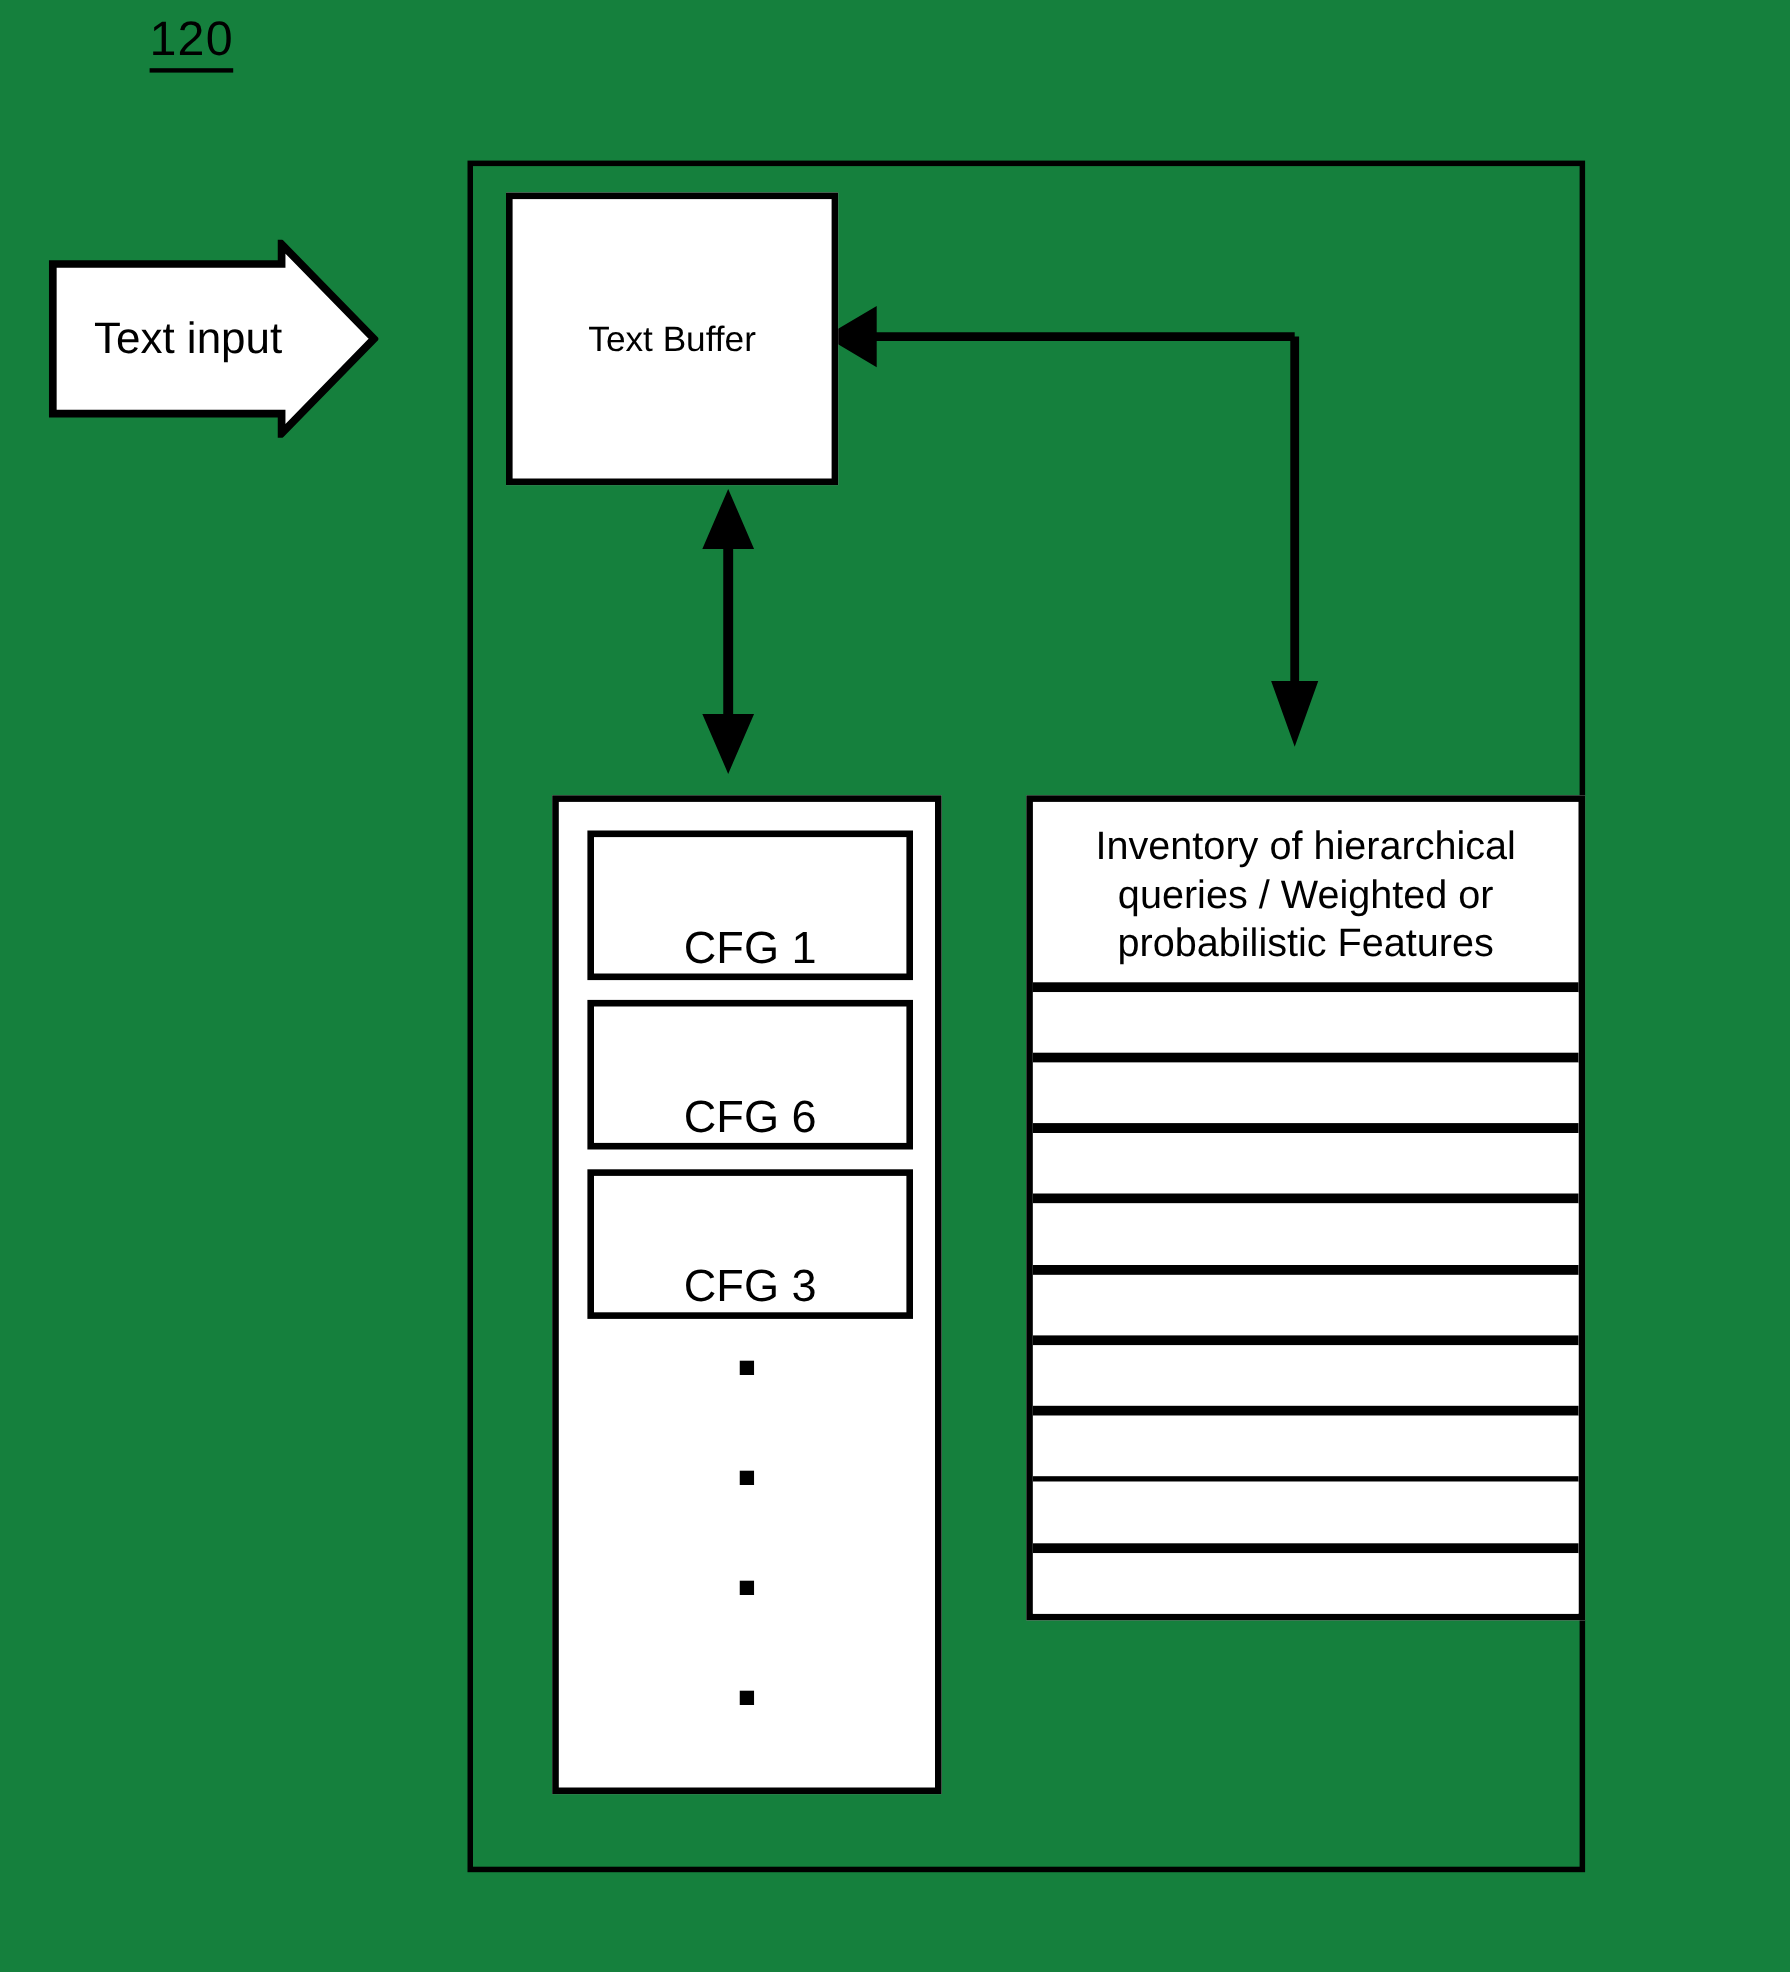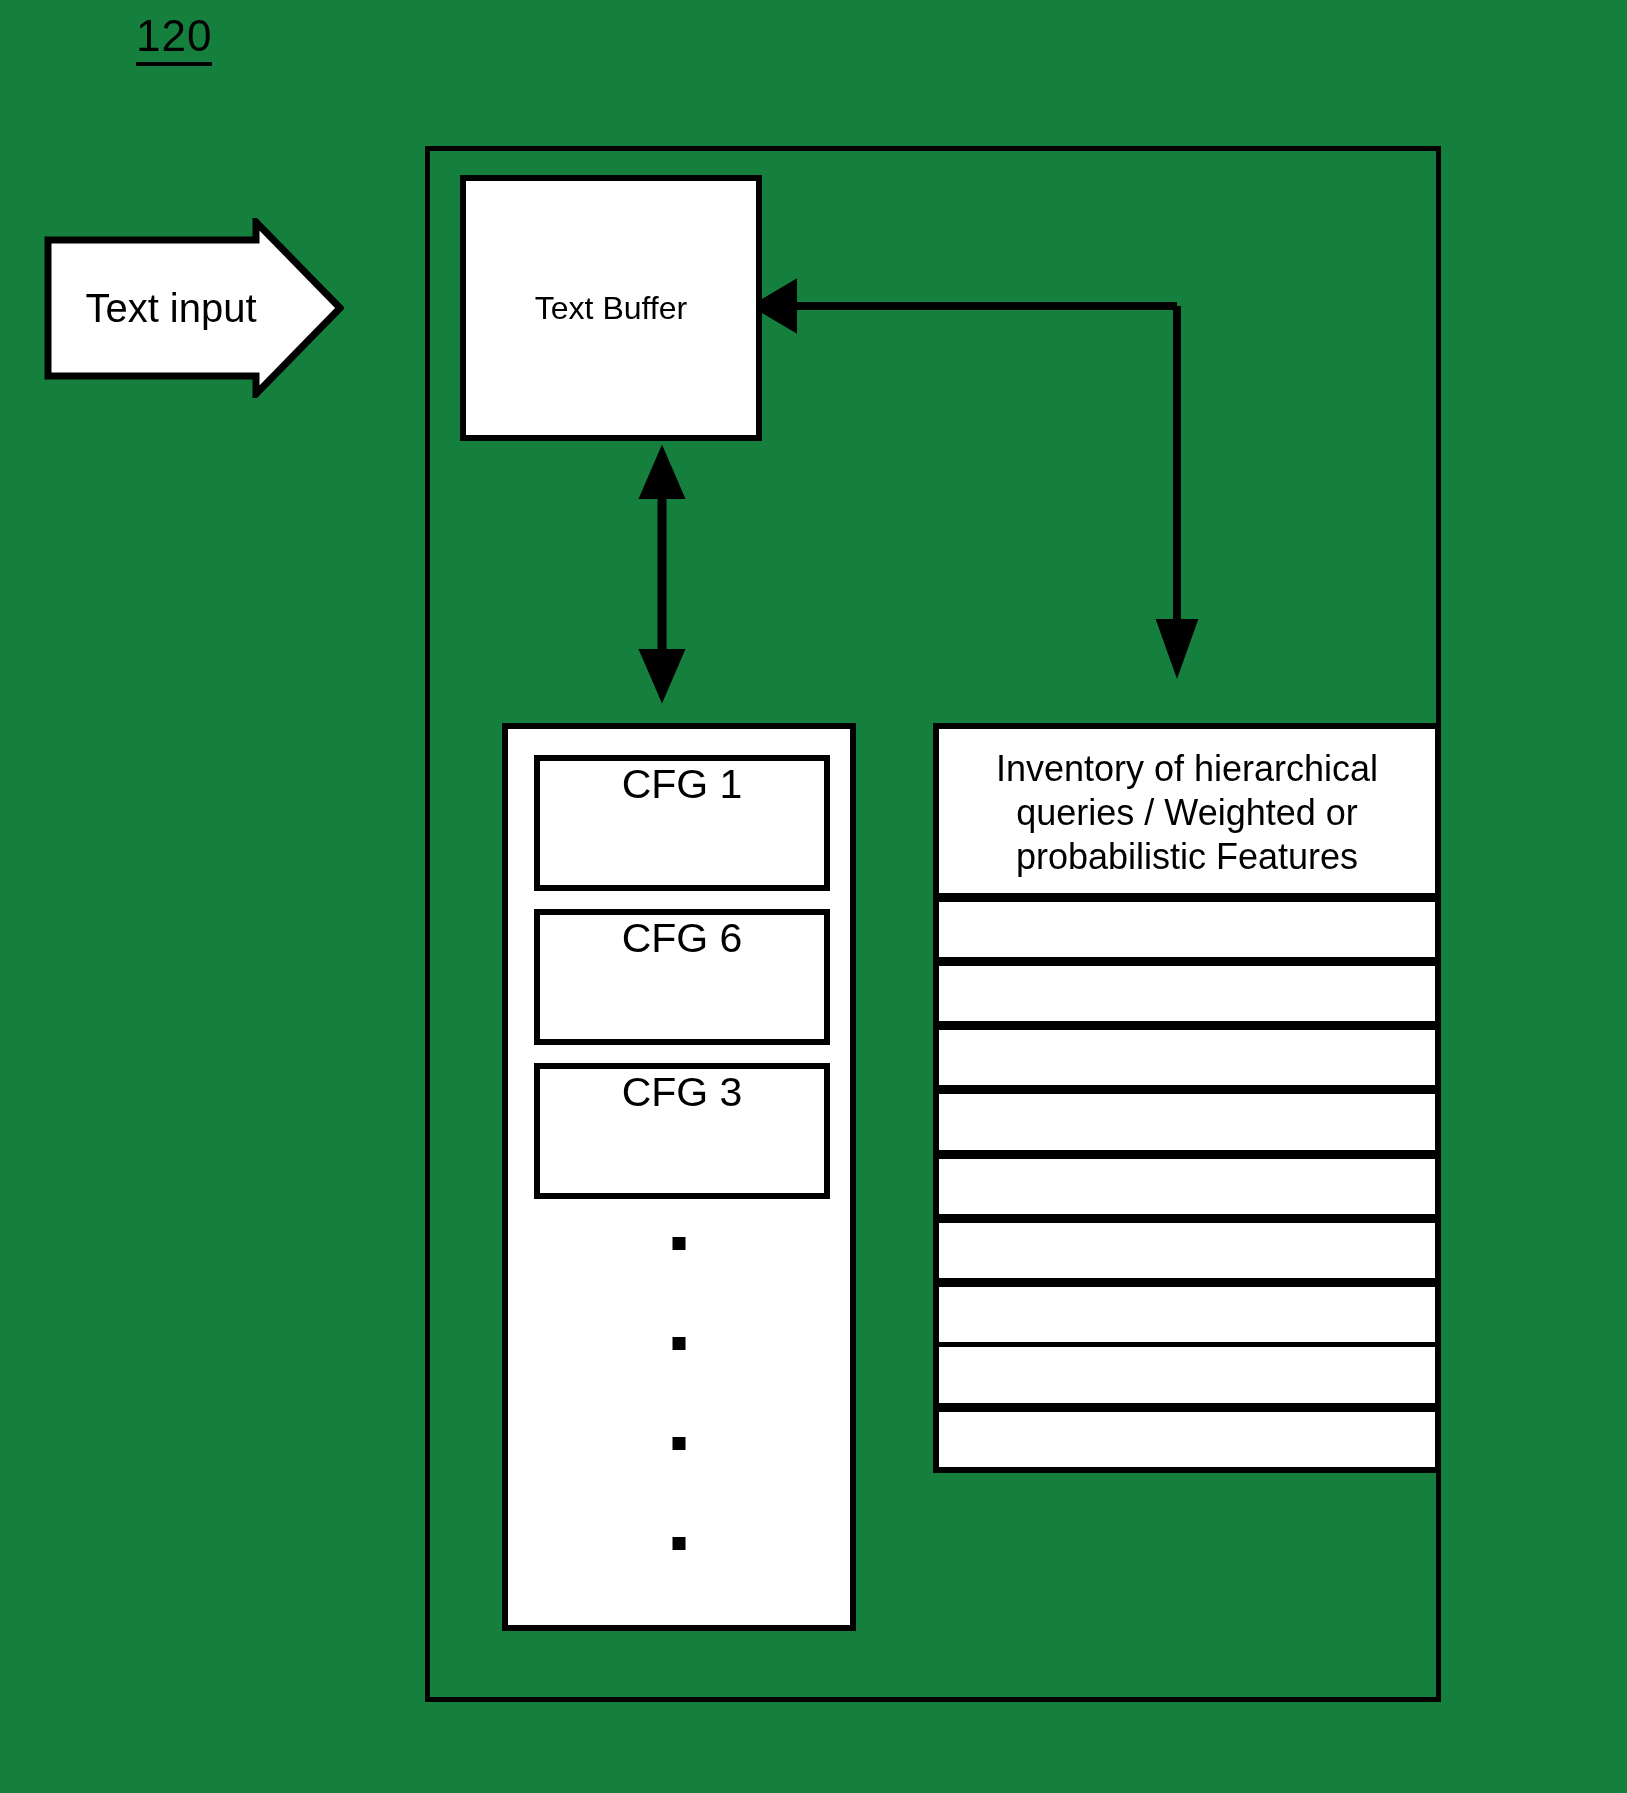--- a/index.html
+++ b/index.html
@@ -112,21 +112,21 @@
     background: #fff;
   }
   .cfg-box {
     position: absolute;
     left: 26px;
     width: 296px;
     height: 136px;
     border: 6px solid #000;
     box-sizing: border-box;
     display: flex;
-    align-items: flex-start;
+    align-items: flex-end;
     justify-content: center;
     font-size: 41px;
     background: #fff;
   }
   .cfg-box.i1 { top: 26px; }
   .cfg-box.i2 { top: 180px; }
   .cfg-box.i3 { top: 334px; }
 
   .vdots {
     position: absolute;

